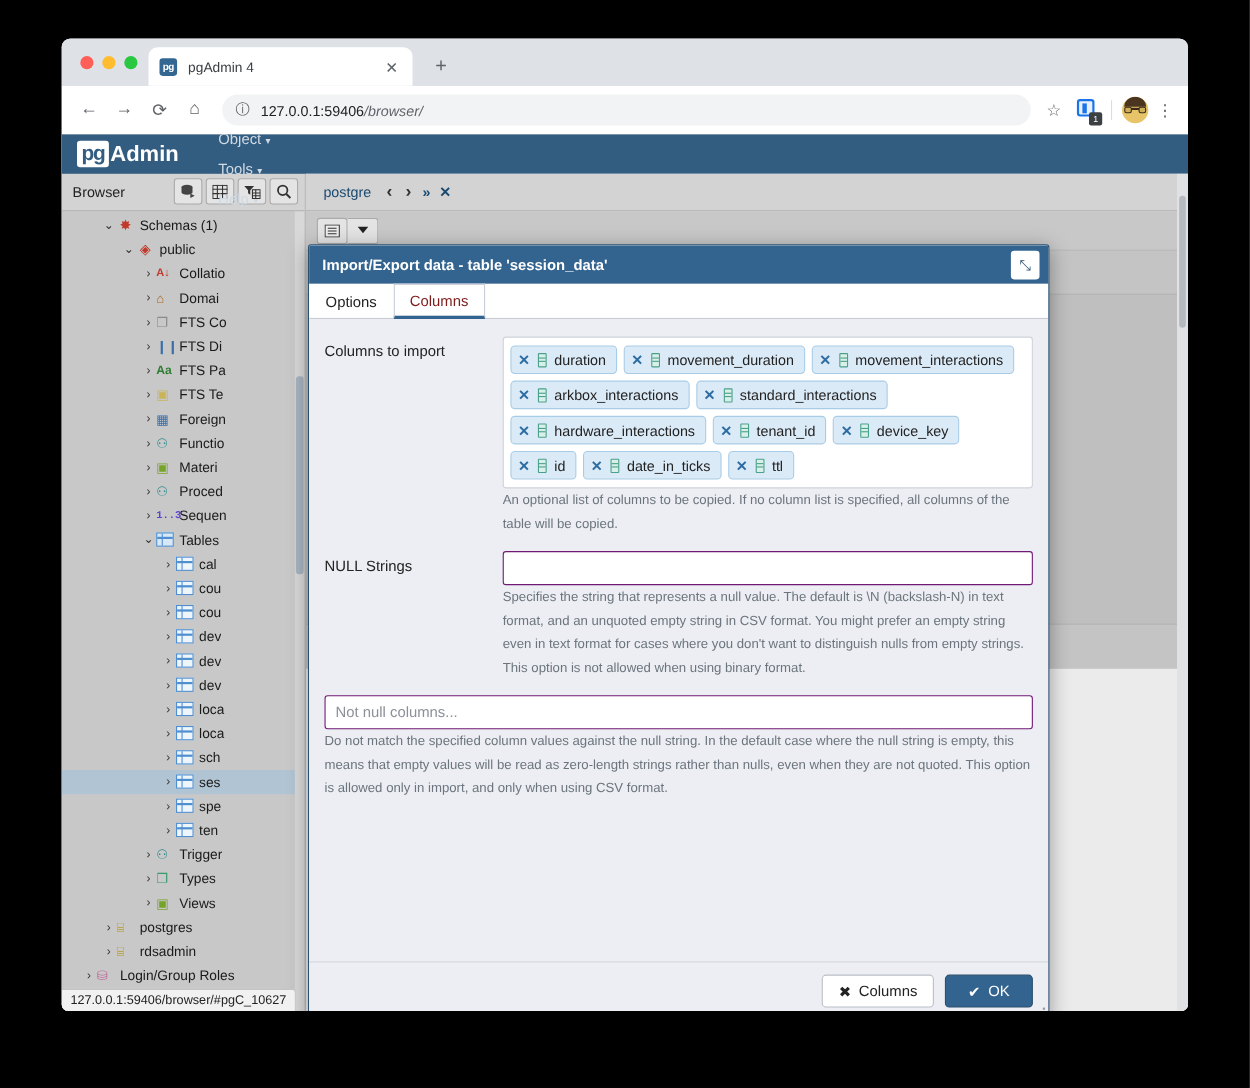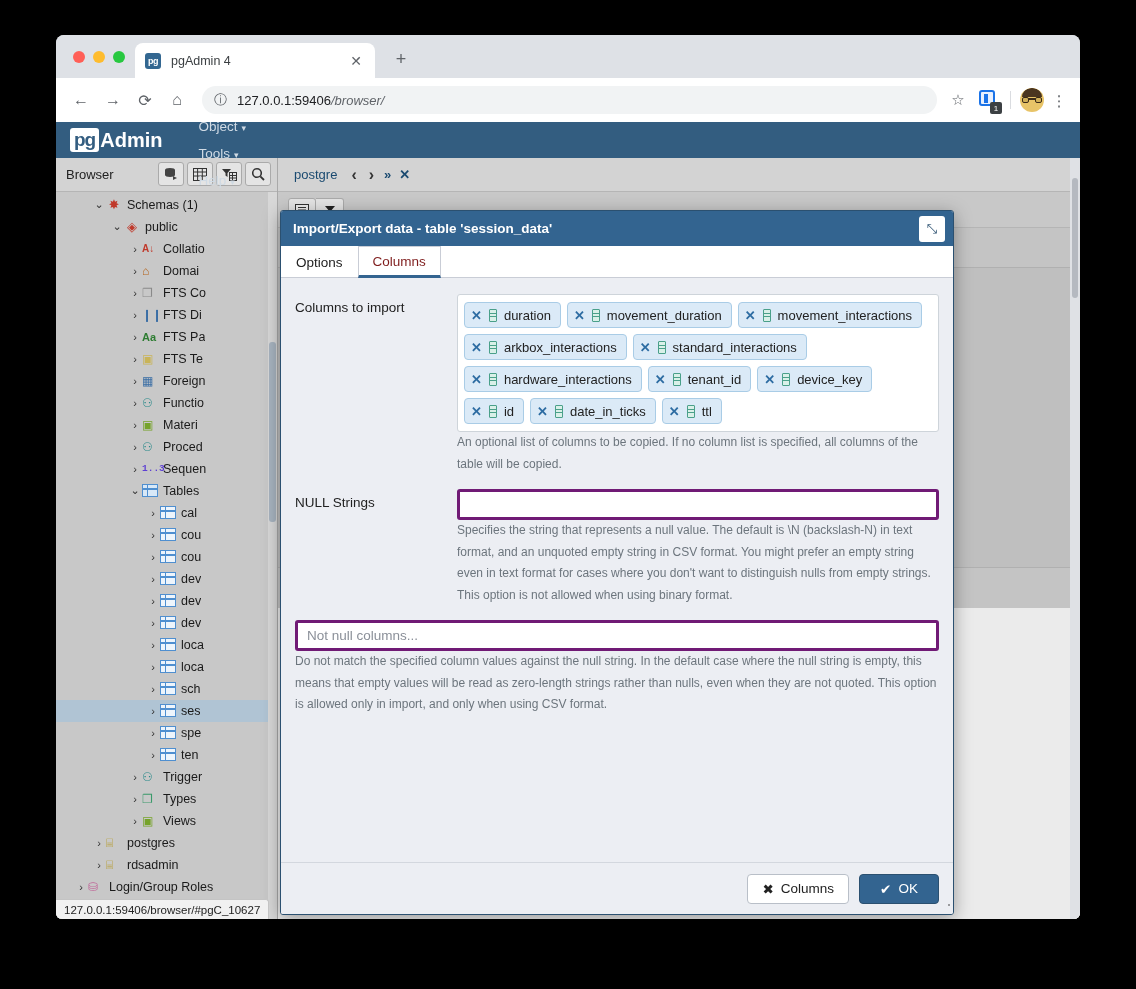--- a/index.html
+++ b/index.html
@@ -273,21 +273,21 @@
     background: #d8d8d8;
   }
   .tree-scroll .thumb {
     position: absolute; left: 1px; top: 150px; width: 7px; height: 180px;
     background: #a8b4c0; border-radius: 3px;
   }
 
   
   .modal {
     position: absolute;
-    left: 224px; top: 88px;
+    left: 224px; top: 100px;
     width: 674px; height: 705px;
     background: #eceef3;
     border: 1px solid #2b5070;
     border-radius: 3px;
     box-shadow: 0 4px 18px rgba(0,0,0,0.35);
     display: flex; flex-direction: column;
     overflow: hidden;
   }
   .modal-header {
     height: 35px; background: #336490;
@@ -377,21 +377,21 @@
   .chip-ic:after { content:''; position:absolute; left:0; right:0; top:6.5px; height:1px; background:#4aa08a; }
 
   .help-text {
     font-size: 12px; color: #6c757d;
     line-height: 21.5px;
     margin-bottom: 14px;
   }
   .text-input {
     width: 100%; height: 31px;
     background: #fff;
-    border: 3px solid #701a75;
+    border: 1px solid #701a75;
     border-radius: 3px;
     padding: 0 9px;
     font-size: 13.5px; color: #222;
     font-family: "Liberation Sans", sans-serif;
     outline: none;
   }
   .text-input::placeholder { color: #8b9099; }
 
   .modal-footer {
     flex: 0 0 52px;

